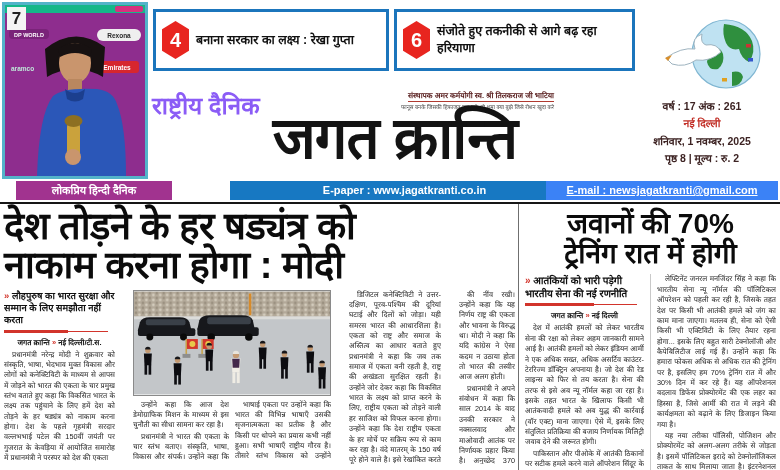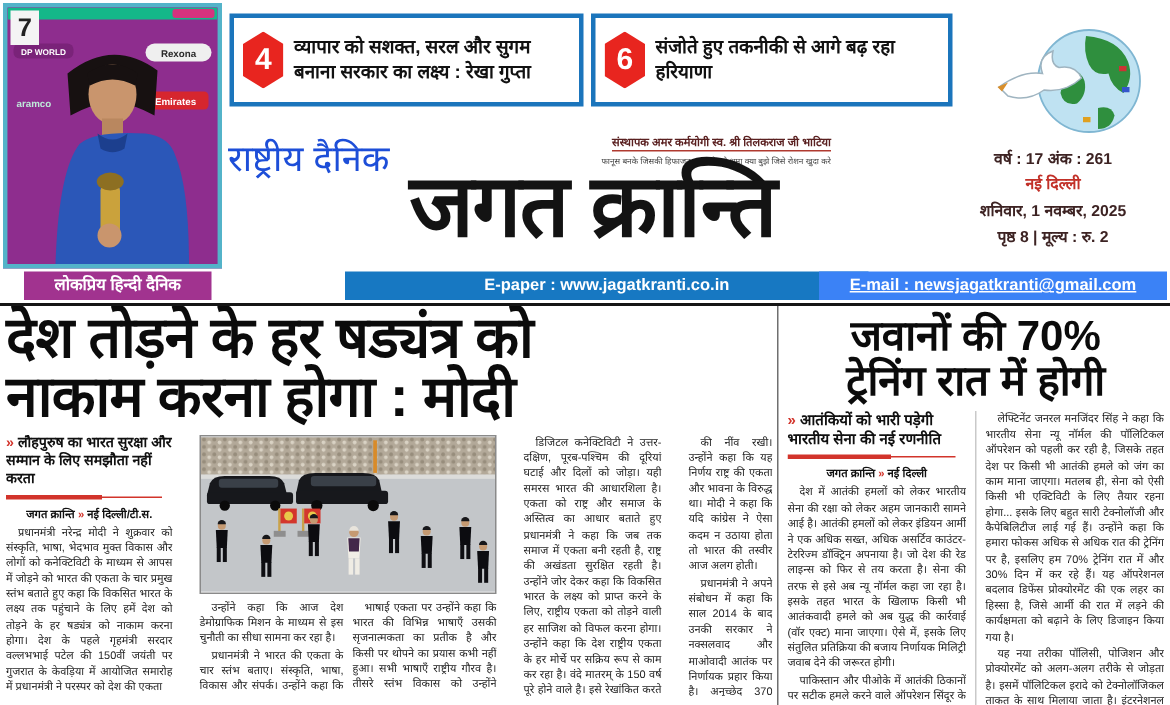--- a/index.html
+++ b/index.html
@@ -4,31 +4,31 @@
 <style>
   html,body{margin:0;padding:0;background:#fff;}
   .page{position:relative;width:780px;height:470px;background:#fff;overflow:hidden;
         font-family:"Liberation Sans","DejaVu Sans",sans-serif;color:#151515;}
   
   .header{position:absolute;left:0;top:0;width:780px;height:202px;}
   .photo-teaser{position:absolute;left:2px;top:2px;width:146px;height:177px;
         border:3px solid #53b3c9;background:#8e2d8e;box-sizing:border-box;overflow:hidden;}
   .page7{position:absolute;left:2px;top:2px;width:19px;height:23px;background:#f4f4f4;
         color:#222;font-size:17px;font-weight:bold;text-align:center;line-height:23px;}
-  .popular-bar{position:absolute;left:16px;top:181px;width:125px;height:19px;background:#a1338f;
+  .popular-bar{position:absolute;left:16px;top:181px;width:156px;height:19px;background:#a1338f;
         color:#fff;font-size:11px;font-weight:bold;text-align:center;line-height:19px;}
   .teaser{position:absolute;top:9px;height:62px;border:3px solid #1b75bc;background:#fff;
         box-sizing:border-box;display:flex;align-items:center;padding:0 6px;gap:7px;}
   .teaser.box1{left:153px;width:236px;}
   .teaser.box2{left:394px;width:241px;}
   .badge{width:27px;height:38px;background:#e8251f;color:#fff;font-size:20px;font-weight:bold;
         display:flex;align-items:center;justify-content:center;flex:0 0 auto;
         clip-path:polygon(50% 0,100% 22%,100% 78%,50% 100%,0 78%,0 22%);}
   .teaser-text{font-size:12.5px;font-weight:bold;line-height:1.35;color:#111;}
-  .brand-red{position:absolute;left:152px;top:88px;font-size:24px;font-weight:400;color:#1d4ed8;}
+  .brand-red{position:absolute;left:152px;top:88px;font-size:24px;font-weight:700;color:#8b5cf6;}
   .founder{position:absolute;left:322px;top:84px;width:232px;text-align:right;}
   .founder .fline{font-size:7.5px;font-weight:bold;color:#5a2020;border-bottom:1px solid #b03a30;
         padding-bottom:1px;display:inline-block;}
   .founder .couplet{font-size:5.5px;color:#444;margin-top:1px;}
   .np-title{position:absolute;left:146px;top:100px;width:498px;text-align:center;
         font-size:58px;font-weight:900;color:#131313;white-space:nowrap;letter-spacing:-1px;line-height:76px;}
   .globe{position:absolute;left:662px;top:12px;}
   .issue{position:absolute;left:626px;top:98px;width:152px;text-align:center;
         font-size:10.5px;font-weight:bold;color:#3d2323;line-height:1.65;}
   .issue .city{color:#c23028;}
@@ -91,21 +91,20 @@
         <circle cx="68" cy="152" r="8" fill="#c9956d"></circle>
       </svg>
       <div class="page7">7</div>
     </div>
 
     <div class="popular-bar">लोकप्रिय हिन्दी दैनिक</div>
 
     <div class="teaser box1">
       <div class="badge">4</div>
       <div class="teaser-text">
-        <div>व्यापार को सशक्त, सरल और सुगम</div>
         <div>बनाना सरकार का लक्ष्य : रेखा गुप्ता</div>
       </div>
     </div>
     <div class="teaser box2">
       <div class="badge">6</div>
       <div class="teaser-text">
         <div>संजोते हुए तकनीकी से आगे बढ़ रहा हरियाणा</div>
       </div>
     </div>
 

